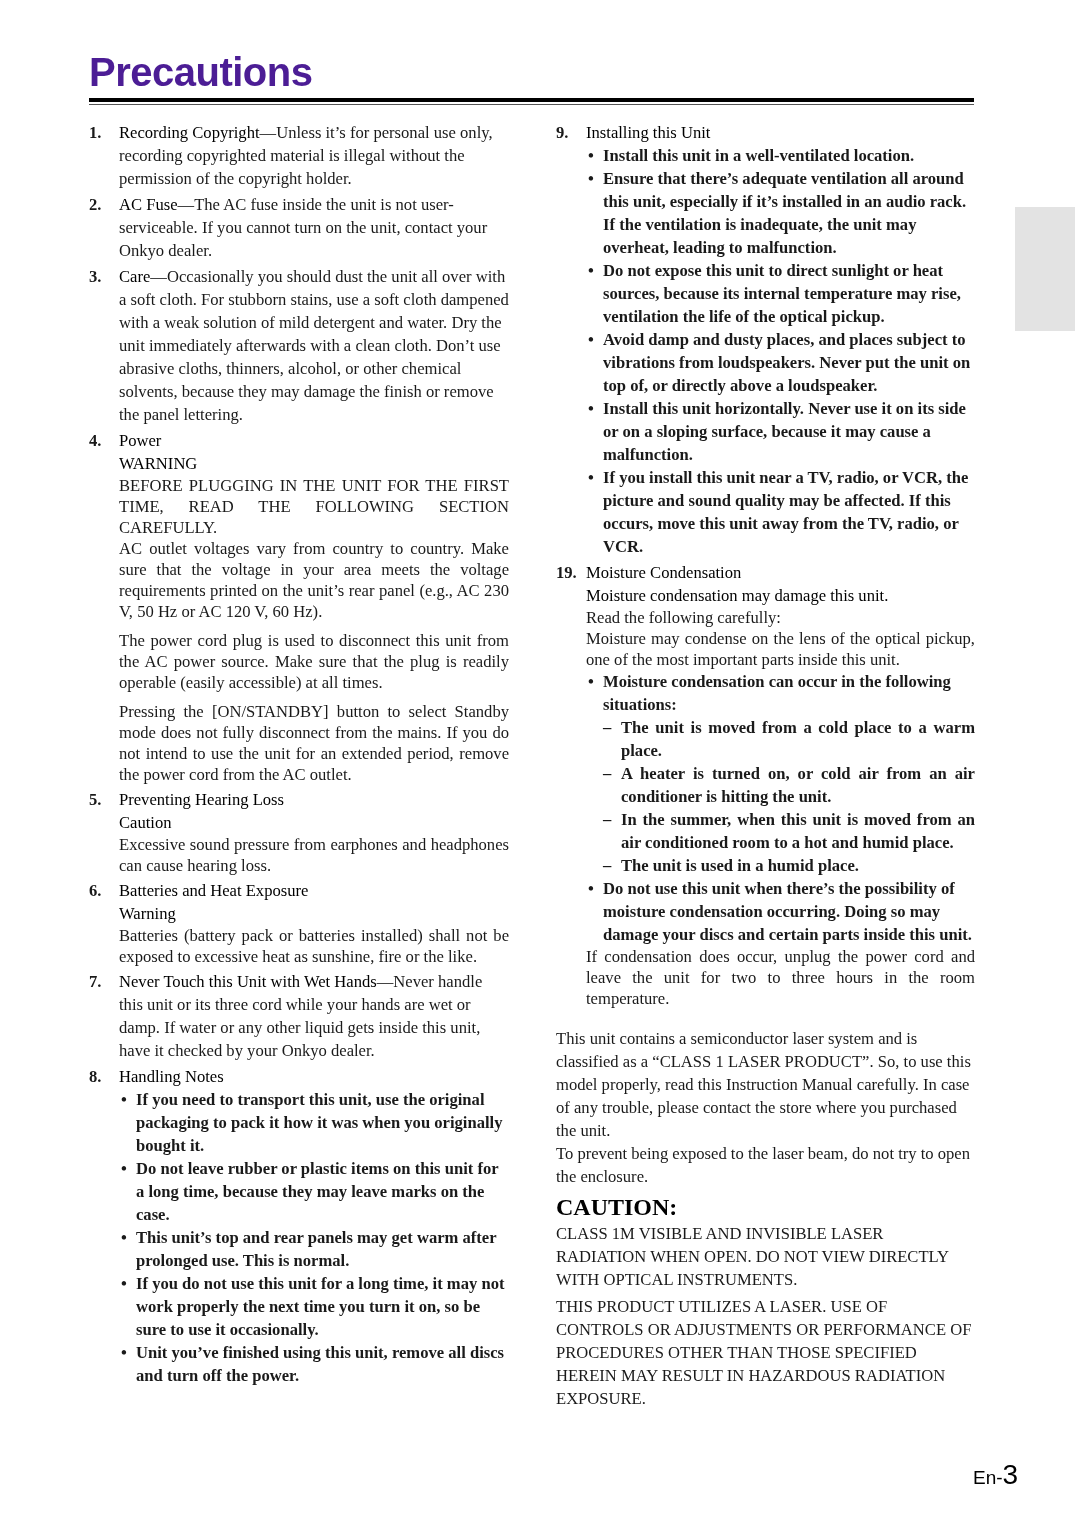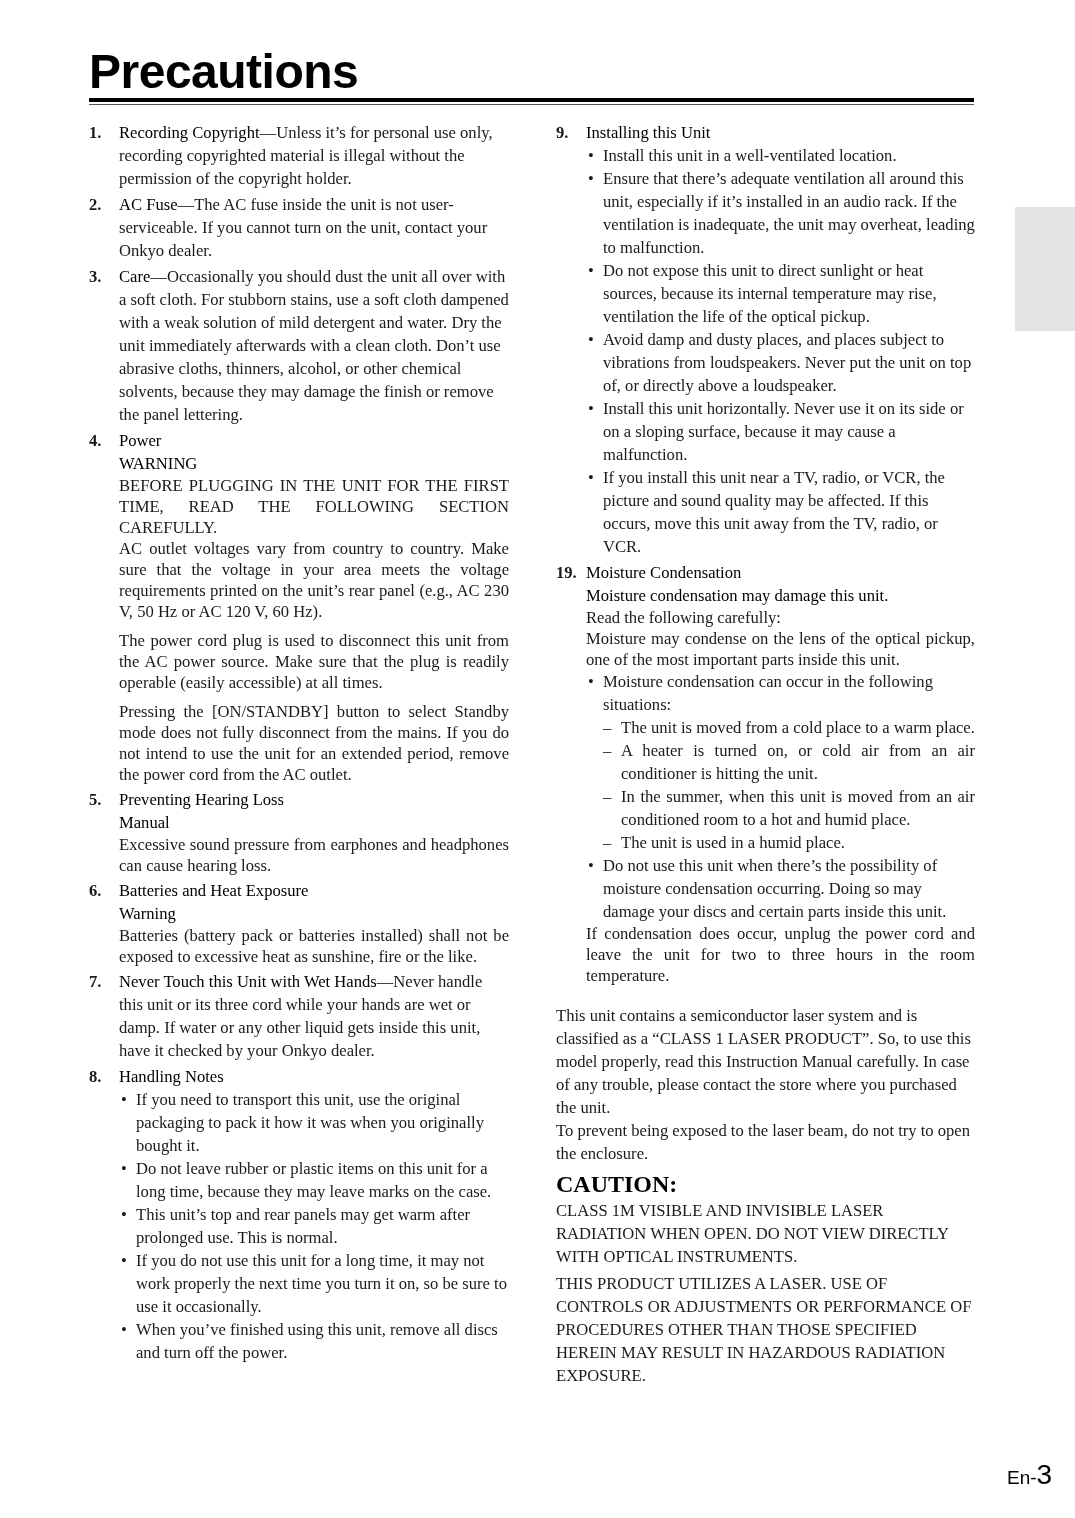--- a/index.html
+++ b/index.html
@@ -1,48 +1,48 @@
 <!DOCTYPE html>
 <html><head>
 <meta charset="utf-8">
 <style>
   html, body { margin: 0; padding: 0; background: #ffffff; }
   body { width: 1075px; height: 1518px; position: relative; overflow: hidden; color: #1a1a1a; }
   .page-title {
     position: absolute; left: 89px; top: 48px;
     font-family: "Liberation Sans", sans-serif; font-weight: bold;
-    font-size: 48px; line-height: 48px; color: #000000; letter-spacing: -0.5px;
+    font-size: 40px; line-height: 48px; color: #4c1d95; letter-spacing: -0.5px;
   }
   .rule-thick { position: absolute; left: 89px; top: 98px; width: 885px; height: 4px; background: #000; }
   .rule-thin { position: absolute; left: 89px; top: 104px; width: 885px; height: 1px; background: #555; }
   .side-tab { position: absolute; left: 1015px; top: 207px; width: 60px; height: 124px; background: #e3e3e3; }
   .col {
     position: absolute; top: 121px;
     font-family: "Liberation Serif", serif; font-size: 16.6px; line-height: 23px; color: #1a1a1a;
   }
   .col-left { left: 89px; width: 420px; }
   .col-right { left: 556px; width: 419px; }
   .item { position: relative; padding-left: 30px; margin-bottom: 3px; }
   .item .num { position: absolute; left: 0; top: 0; font-weight: bold; }
   .col-right .item .num { left: 0; }
   .b { font-weight: normal; color: #000; }
   .just { text-align: justify; line-height: 21px; }
   .para { margin-top: 8px; }
-  ul.bullets { list-style: none; margin: 0; padding: 0; }
+  ul.bullets { list-style: none; margin: 0; padding: 0; font-weight: bold; }
   ul.bullets li { position: relative; padding-left: 17px; }
   ul.bullets li::before { content: "\2022"; position: absolute; left: 2px; top: 0; }
   ul.dashes { list-style: none; margin: 0; padding: 0; }
   ul.dashes li { position: relative; padding-left: 18px; text-align: justify; }
   ul.dashes li::before { content: "\2013"; position: absolute; left: 0; top: 0; }
   .laser { margin-top: 18px; }
   .caution-head { font-weight: bold; font-size: 24px; line-height: 26px; margin-top: 6px; color: #000; }
   .caution-p { margin-top: 2px; }
   .caution-p2 { margin-top: 4px; }
   .page-num {
-    position: absolute; left: 1007px; top: 1459px;
+    position: absolute; left: 973px; top: 1459px;
     font-family: "Liberation Sans", sans-serif; color: #000;
   }
   .page-num .pre { font-size: 19px; }
   .page-num .n { font-size: 28px; }
 </style>
 </head>
 <body>
 
 <div class="page-title">Precautions</div>
 <div class="rule-thick"></div>
@@ -72,21 +72,21 @@
     <div class="b">WARNING</div>
     <div class="just">BEFORE PLUGGING IN THE UNIT FOR THE FIRST TIME, READ THE FOLLOWING SECTION CAREFULLY.</div>
     <div class="just">AC outlet voltages vary from country to country. Make sure that the voltage in your area meets the voltage requirements printed on the unit’s rear panel (e.g., AC 230 V, 50 Hz or AC 120 V, 60 Hz).</div>
     <div class="just para">The power cord plug is used to disconnect this unit from the AC power source. Make sure that the plug is readily operable (easily accessible) at all times.</div>
     <div class="just para">Pressing the [ON/STANDBY] button to select Standby mode does not fully disconnect from the mains. If you do not intend to use the unit for an extended period, remove the power cord from the AC outlet.</div>
   </div>
 
   <div class="item">
     <span class="num">5.</span>
     <div class="b">Preventing Hearing Loss</div>
-    <div class="b">Manual</div>
+    <div class="b">Caution</div>
     <div class="just">Excessive sound pressure from earphones and headphones can cause hearing loss.</div>
   </div>
 
   <div class="item">
     <span class="num">6.</span>
     <div class="b">Batteries and Heat Exposure</div>
     <div class="b">Warning</div>
     <div class="just">Batteries (battery pack or batteries installed) shall not be exposed to excessive heat as sunshine, fire or the like.</div>
   </div>
 
@@ -96,21 +96,21 @@
   </div>
 
   <div class="item">
     <span class="num">8.</span>
     <div class="b">Handling Notes</div>
     <ul class="bullets">
       <li>If you need to transport this unit, use the original packaging to pack it how it was when you originally bought it.</li>
       <li>Do not leave rubber or plastic items on this unit for a long time, because they may leave marks on the case.</li>
       <li>This unit’s top and rear panels may get warm after prolonged use. This is normal.</li>
       <li>If you do not use this unit for a long time, it may not work properly the next time you turn it on, so be sure to use it occasionally.</li>
-      <li>When you’ve finished using this unit, remove all discs and turn off the power.</li>
+      <li>Unit you’ve finished using this unit, remove all discs and turn off the power.</li>
     </ul>
   </div>
 </div>
 
 <div class="col col-right">
 
   <div class="item">
     <span class="num">9.</span>
     <div class="b">Installing this Unit</div>
     <ul class="bullets">

